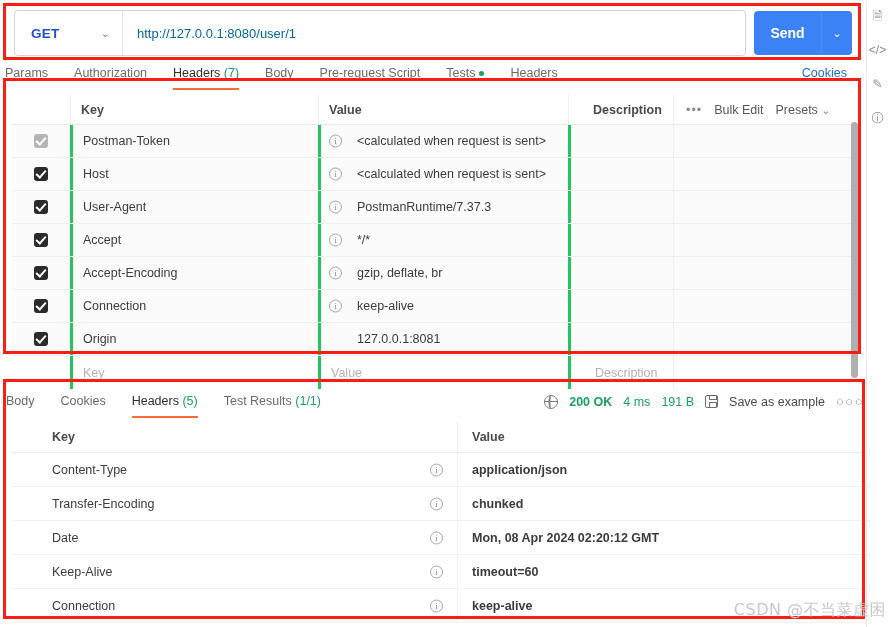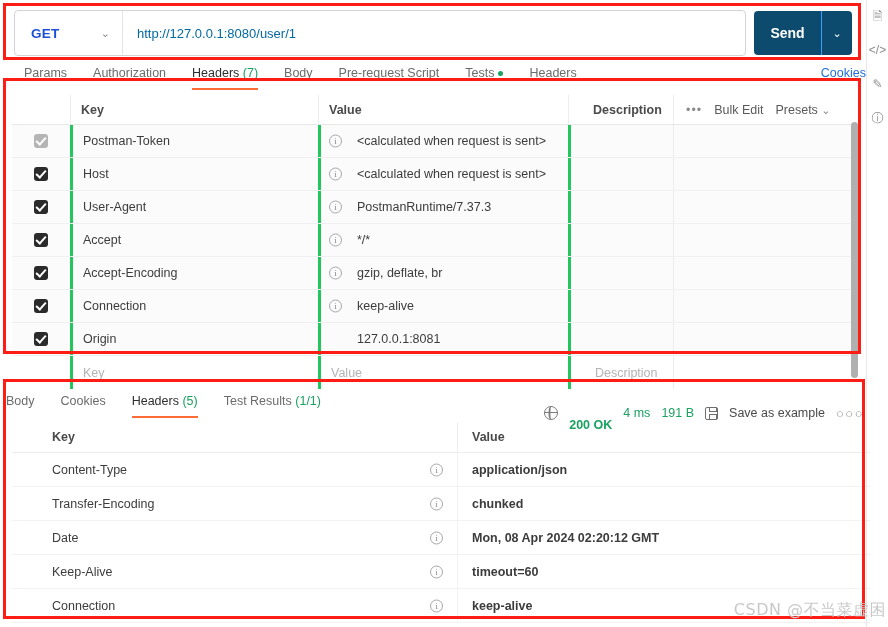--- a/index.html
+++ b/index.html
@@ -38,35 +38,35 @@
     color: #1d4ed8; font-size: 13.5px; font-weight: bold; letter-spacing: .2px;
   }
   .chev { color: #8c8c8c; font-size: 11px; line-height: 1; }
   .url-text {
     flex: 1; padding-left: 14px;
     font-size: 13px; color: #0369a1;
   }
   .send-btn-group {
     display: flex; align-items: stretch;
     height: 44px; border-radius: 4px; overflow: hidden;
-    background: #0c4a6e;
+    background: #3b82f6;
   }
   .send-btn {
     width: 68px; display: flex; align-items: center; justify-content: center;
     color: #fff; font-size: 14px; font-weight: bold;
     border-right: 1px solid #3e9bff;
   }
   .send-caret {
     width: 30px; display: flex; align-items: center; justify-content: center;
     color: #fff; font-size: 11px;
   }
 
   
   .req-tabs {
-    position: absolute; left: 24px; top: 66px;
+    position: absolute; left: 5px; top: 66px;
     width: 864px; height: 26px;
     display: flex; align-items: flex-start;
   }
   .tab {
     font-size: 12.5px; color: #6b6b6b;
     margin-right: 26px; position: relative; white-space: nowrap;
     padding-bottom: 6px;
   }
   .tab.active { color: #2f2f2f; }
   .tab.active::after {
@@ -143,21 +143,21 @@
   .resp-tabs {
     position: absolute; left: 6px; top: 394px;
     width: 876px; height: 26px;
     display: flex; align-items: flex-start;
   }
   .resp-meta {
     position: absolute; right: 18px; top: 0;
     display: flex; align-items: center; gap: 11px;
     font-size: 12.5px;
   }
-  .meta-ok   { color: #1aa260; font-weight: bold; margin-top: 24px; }
+  .meta-ok   { color: #1aa260; font-weight: bold; }
   .meta-num  { color: #1aa260; }
   .meta-save { color: #4a4a4a; }
   .globe {
     width: 14px; height: 14px; border-radius: 50%;
     border: 1.3px solid #7c7c7c; position: relative;
   }
   .globe::before {
     content:""; position:absolute; left: 5px; top: -1px;
     width: 2px; height: 14px; border-left: 1.3px solid #7c7c7c;
     border-radius: 50%/50%; transform: scaleX(2.2);

